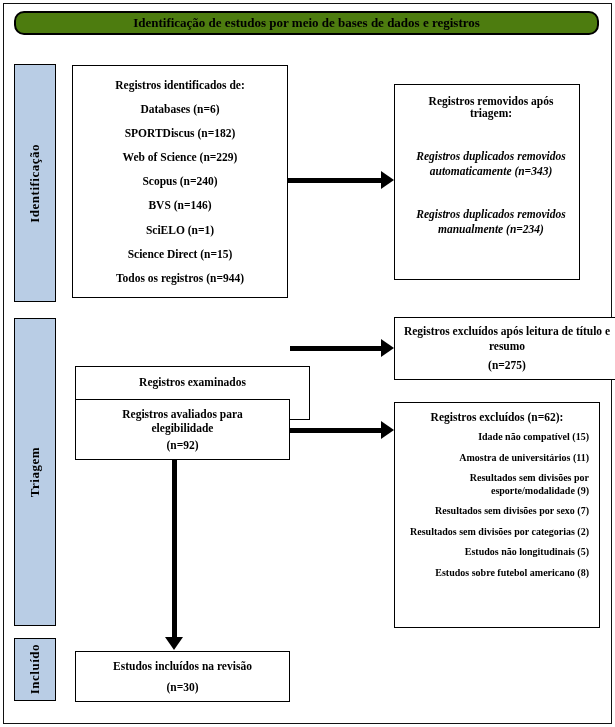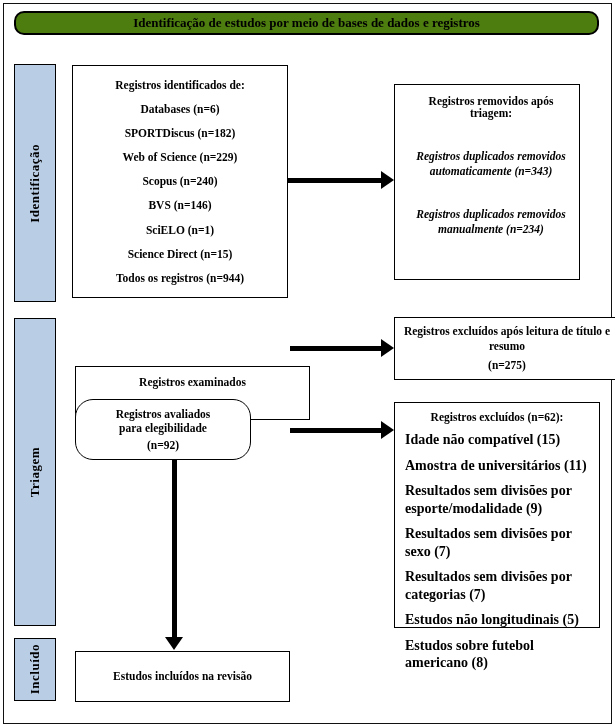--- a/index.html
+++ b/index.html
@@ -69,21 +69,21 @@
     padding: 10px 8px;
   }
   .removed-box .box-title { margin-bottom: 30px; }
   .removed-box .item { margin-bottom: 28px; line-height: 1.3; font-style: italic; }
   .excluded-box {
     display: flex; flex-direction: column;
     padding: 8px 10px;
     text-align: left;
   }
   .excluded-box .box-title { text-align: center; margin-bottom: 8px; }
-  .excluded-box .item { margin-bottom: 8px; line-height: 1.25; font-size: 14px; }
+  .excluded-box .item { margin-bottom: 8px; line-height: 1.25; font-size: 10px; text-align: right; }
   .arrow { position: absolute; }
   .arrow .shaft-h {
     position: absolute; left: 0; top: 7px; height: 5px;
     width: calc(100% - 12px); background: #000;
   }
   .arrow .head-right {
     position: absolute; right: 0; top: 0; width: 0; height: 0;
     border-left: 13px solid #000;
     border-top: 9.5px solid transparent;
     border-bottom: 9.5px solid transparent;
@@ -151,43 +151,44 @@
   <div class="fbox two-line" style="left:394px; top:317px; width:226px; height:63px;">
     <div class="line">Registros excluídos após leitura de título e resumo</div>
     <div class="line">(n=275)</div>
   </div>
 
   <div class="arrow" style="left:290px; top:339px; width:104px; height:19px;">
     <div class="shaft-h"></div>
     <div class="head-right"></div>
   </div>
 
-  <div class="fbox two-line" style="left:75px; top:399px; width:176px; height:61px; padding:6px 28px;border-radius:18px;">
+  <div class="fbox two-line" style="left:75px; top:399px; width:215px; height:61px; padding:6px 28px;">
     <div class="line">Registros avaliados para elegibilidade</div>
     <div class="line">(n=92)</div>
   </div>
 
   <div class="fbox excluded-box" style="left:394px; top:402px; width:206px; height:226px;">
     <div class="box-title">Registros excluídos (n=62):</div>
     <div class="item">Idade não compatível (15)</div>
     <div class="item">Amostra de universitários (11)</div>
     <div class="item">Resultados sem divisões por esporte/modalidade (9)</div>
     <div class="item">Resultados sem divisões por sexo (7)</div>
-    <div class="item">Resultados sem divisões por categorias (7)</div>
+    <div class="item">Resultados sem divisões por categorias (2)</div>
     <div class="item">Estudos não longitudinais (5)</div>
     <div class="item">Estudos sobre futebol americano (8)</div>
   </div>
 
   <div class="arrow" style="left:290px; top:421px; width:104px; height:19px;">
     <div class="shaft-h"></div>
     <div class="head-right"></div>
   </div>
 
   <div class="arrow" style="left:165px; top:460px; width:19px; height:190px;">
     <div class="shaft-v"></div>
     <div class="head-down"></div>
   </div>
 
   <div class="fbox two-line" style="left:75px; top:651px; width:215px; height:51px;">
     <div class="line">Estudos incluídos na revisão</div>
+    <div class="line">(n=30)</div>
   </div>
 
 </div>
 
 </body></html>

